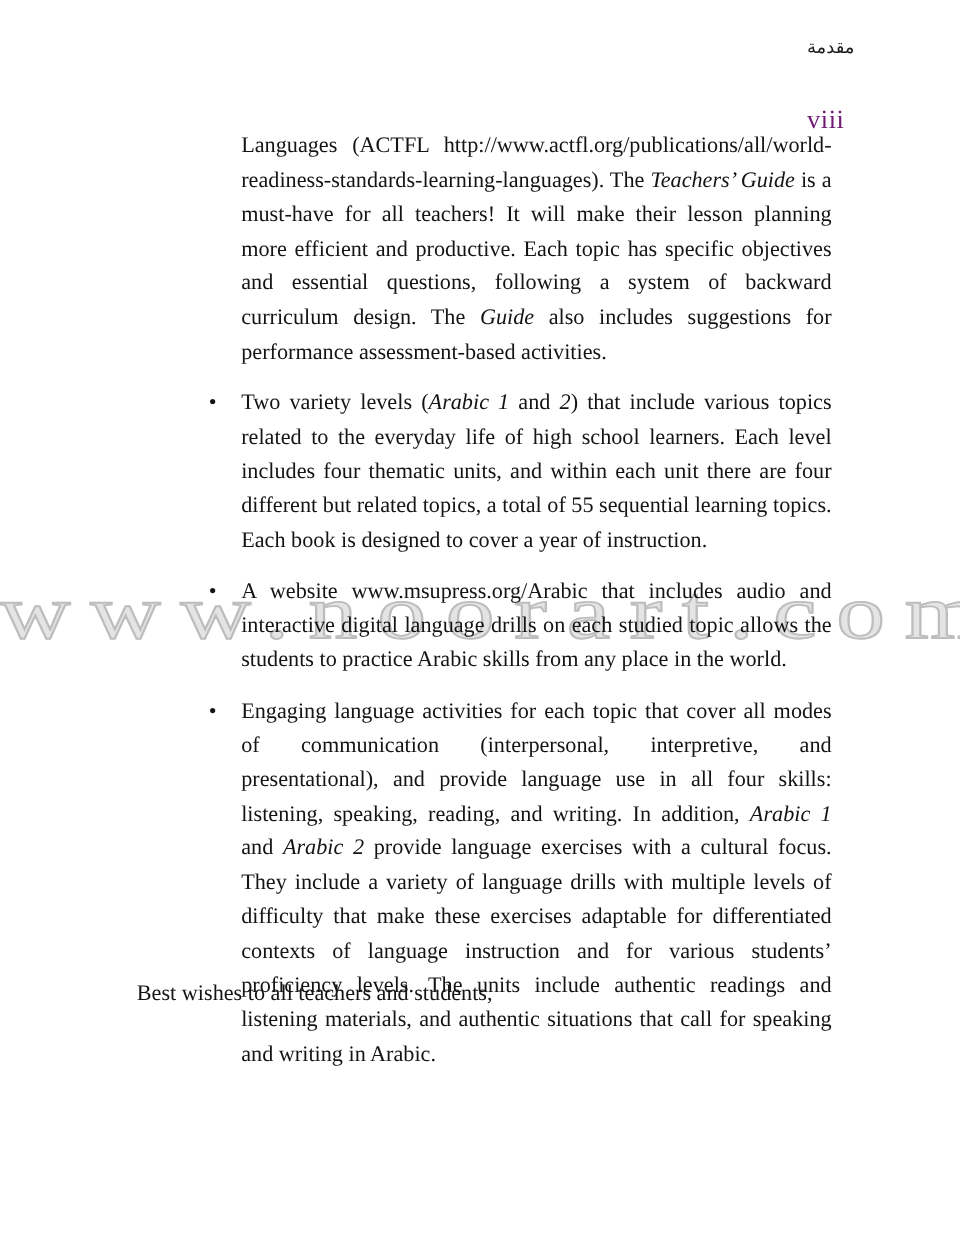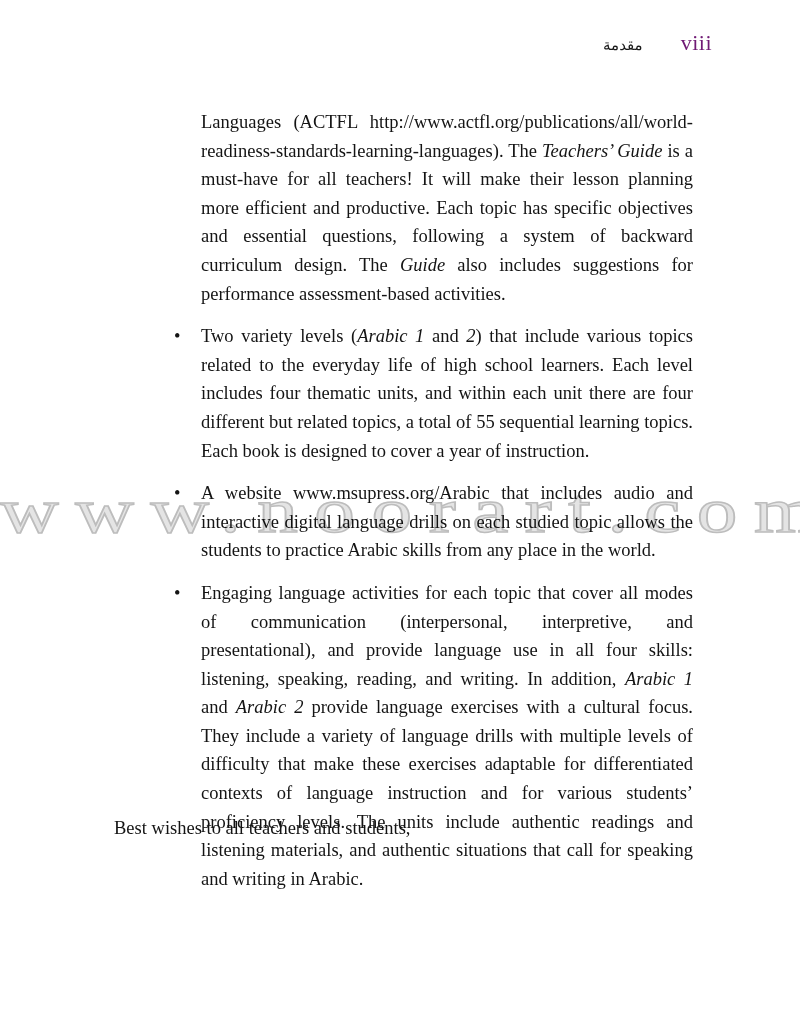--- a/index.html
+++ b/index.html
@@ -17,20 +17,21 @@
     color: #141414;
   }
   
   .header {
     position: absolute;
     top: 30px;
     right: 88px;
     display: flex;
     align-items: baseline;
     gap: 38px;
+    flex-direction: column;
   }
   .arabic-title {
     font-size: 15px;
     color: #1a1a1a;
   }
   .page-number {
     font-size: 22px;
     letter-spacing: 0.5px;
     color: #701a75;
   }

